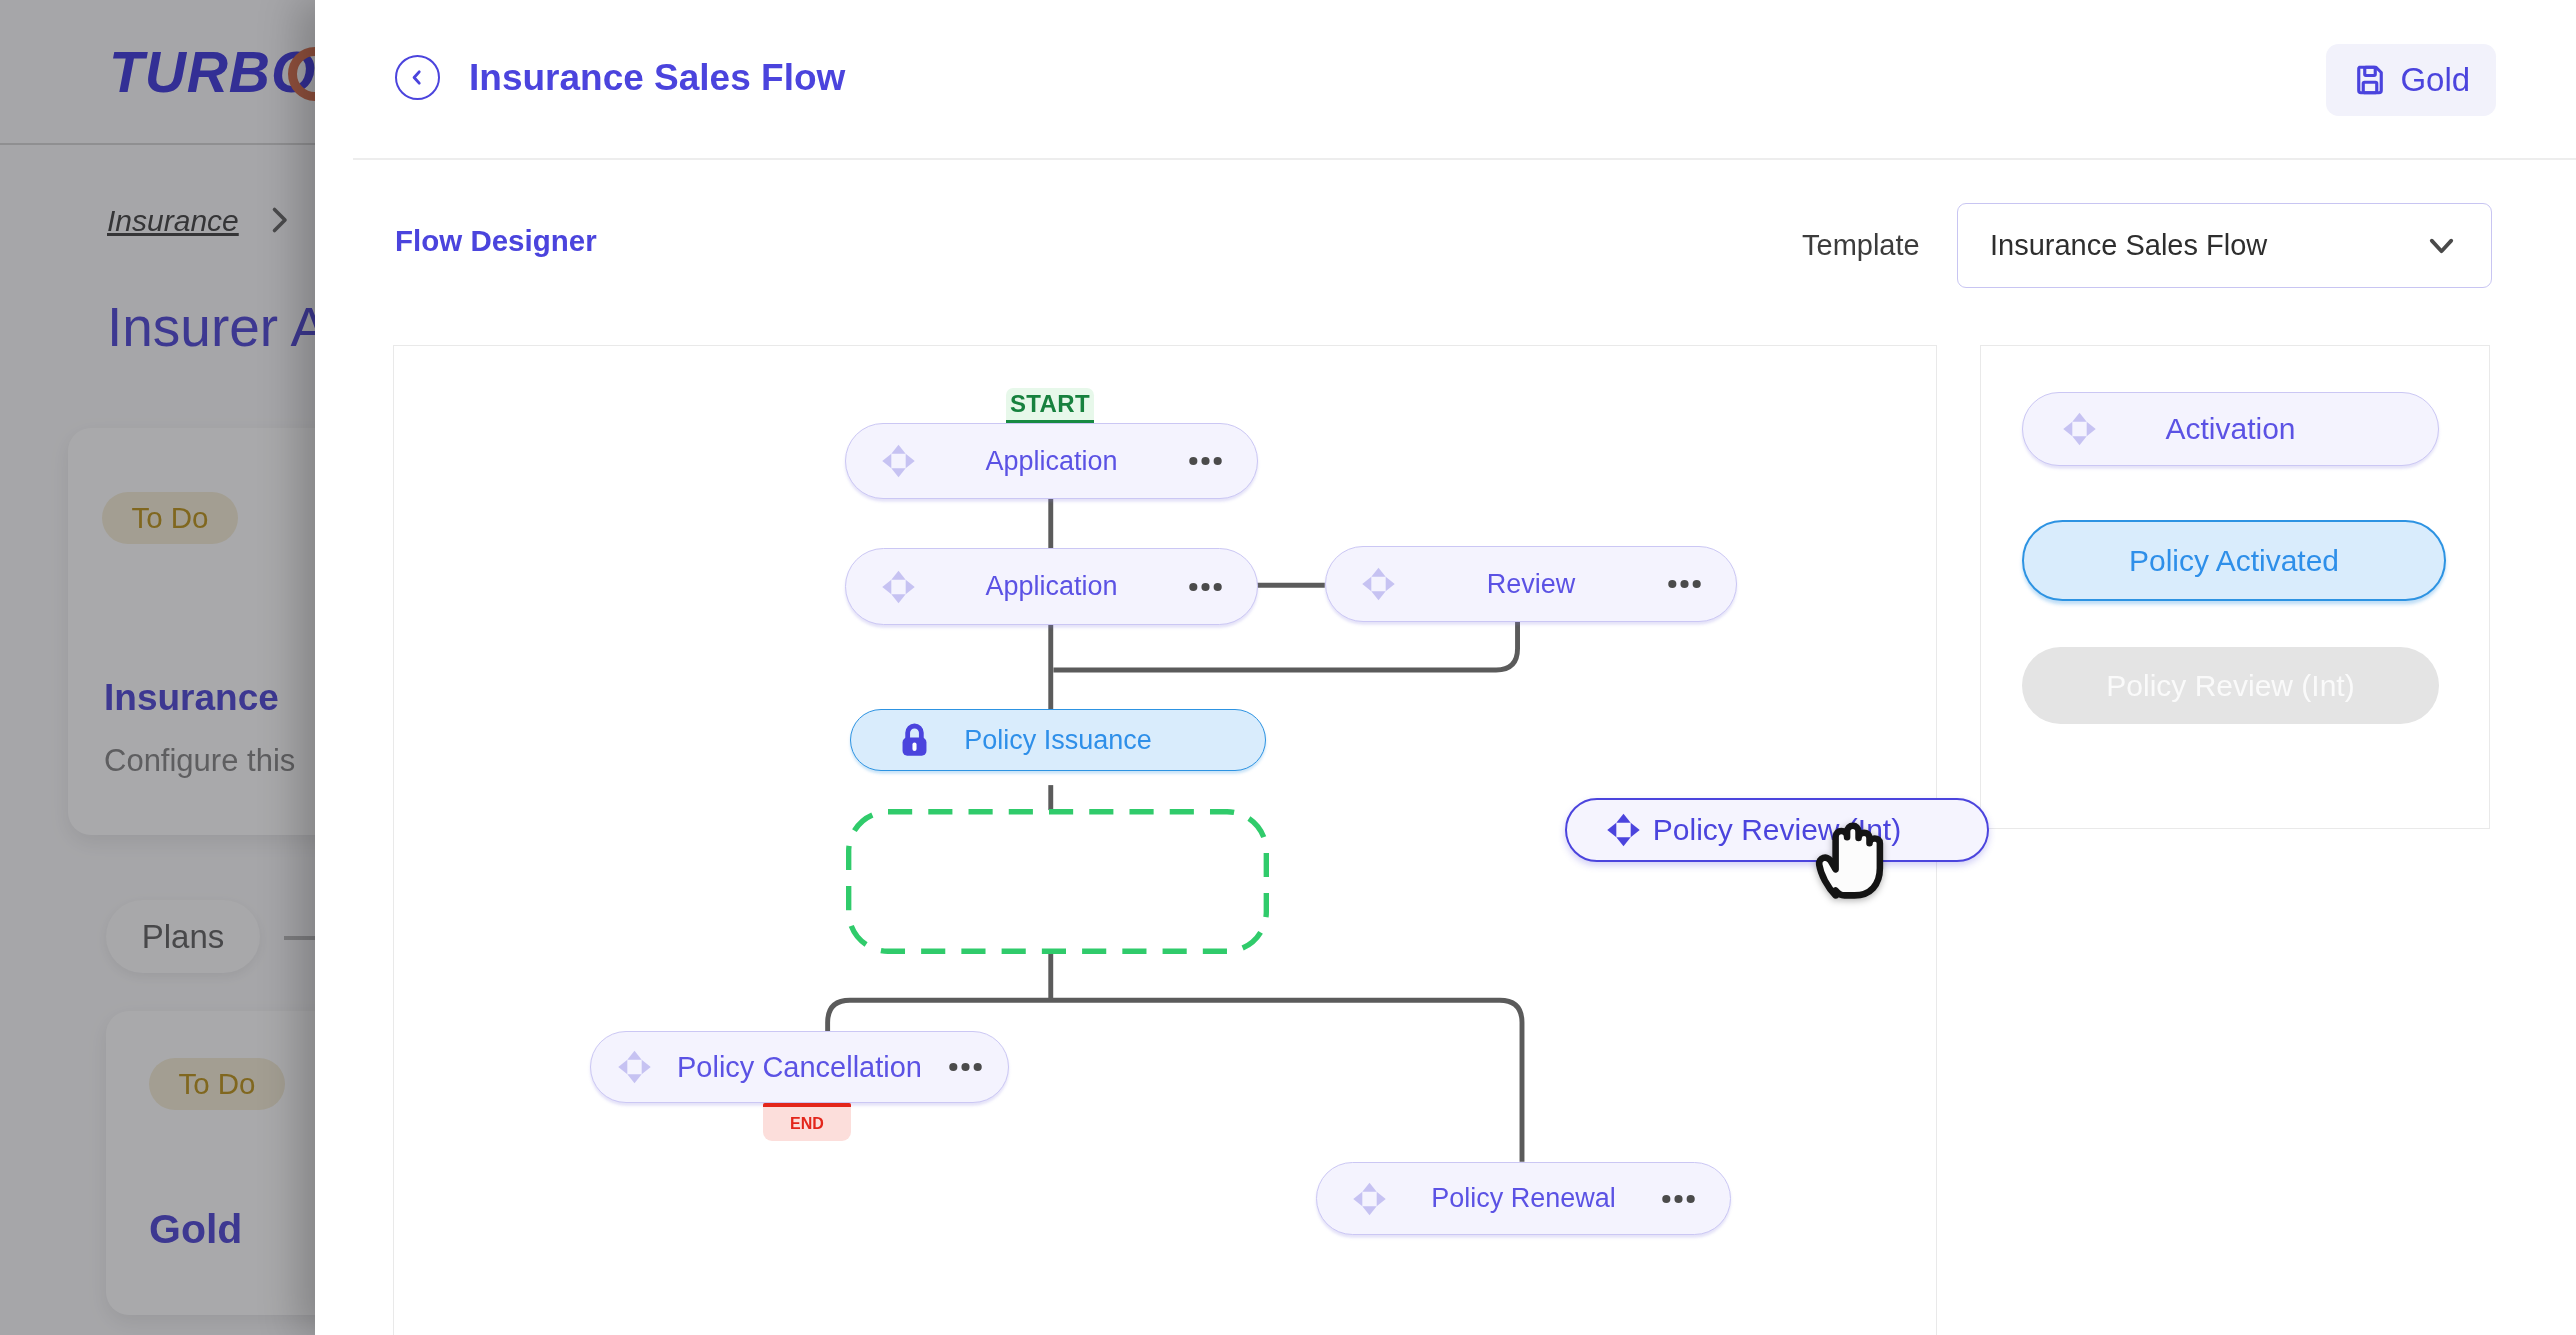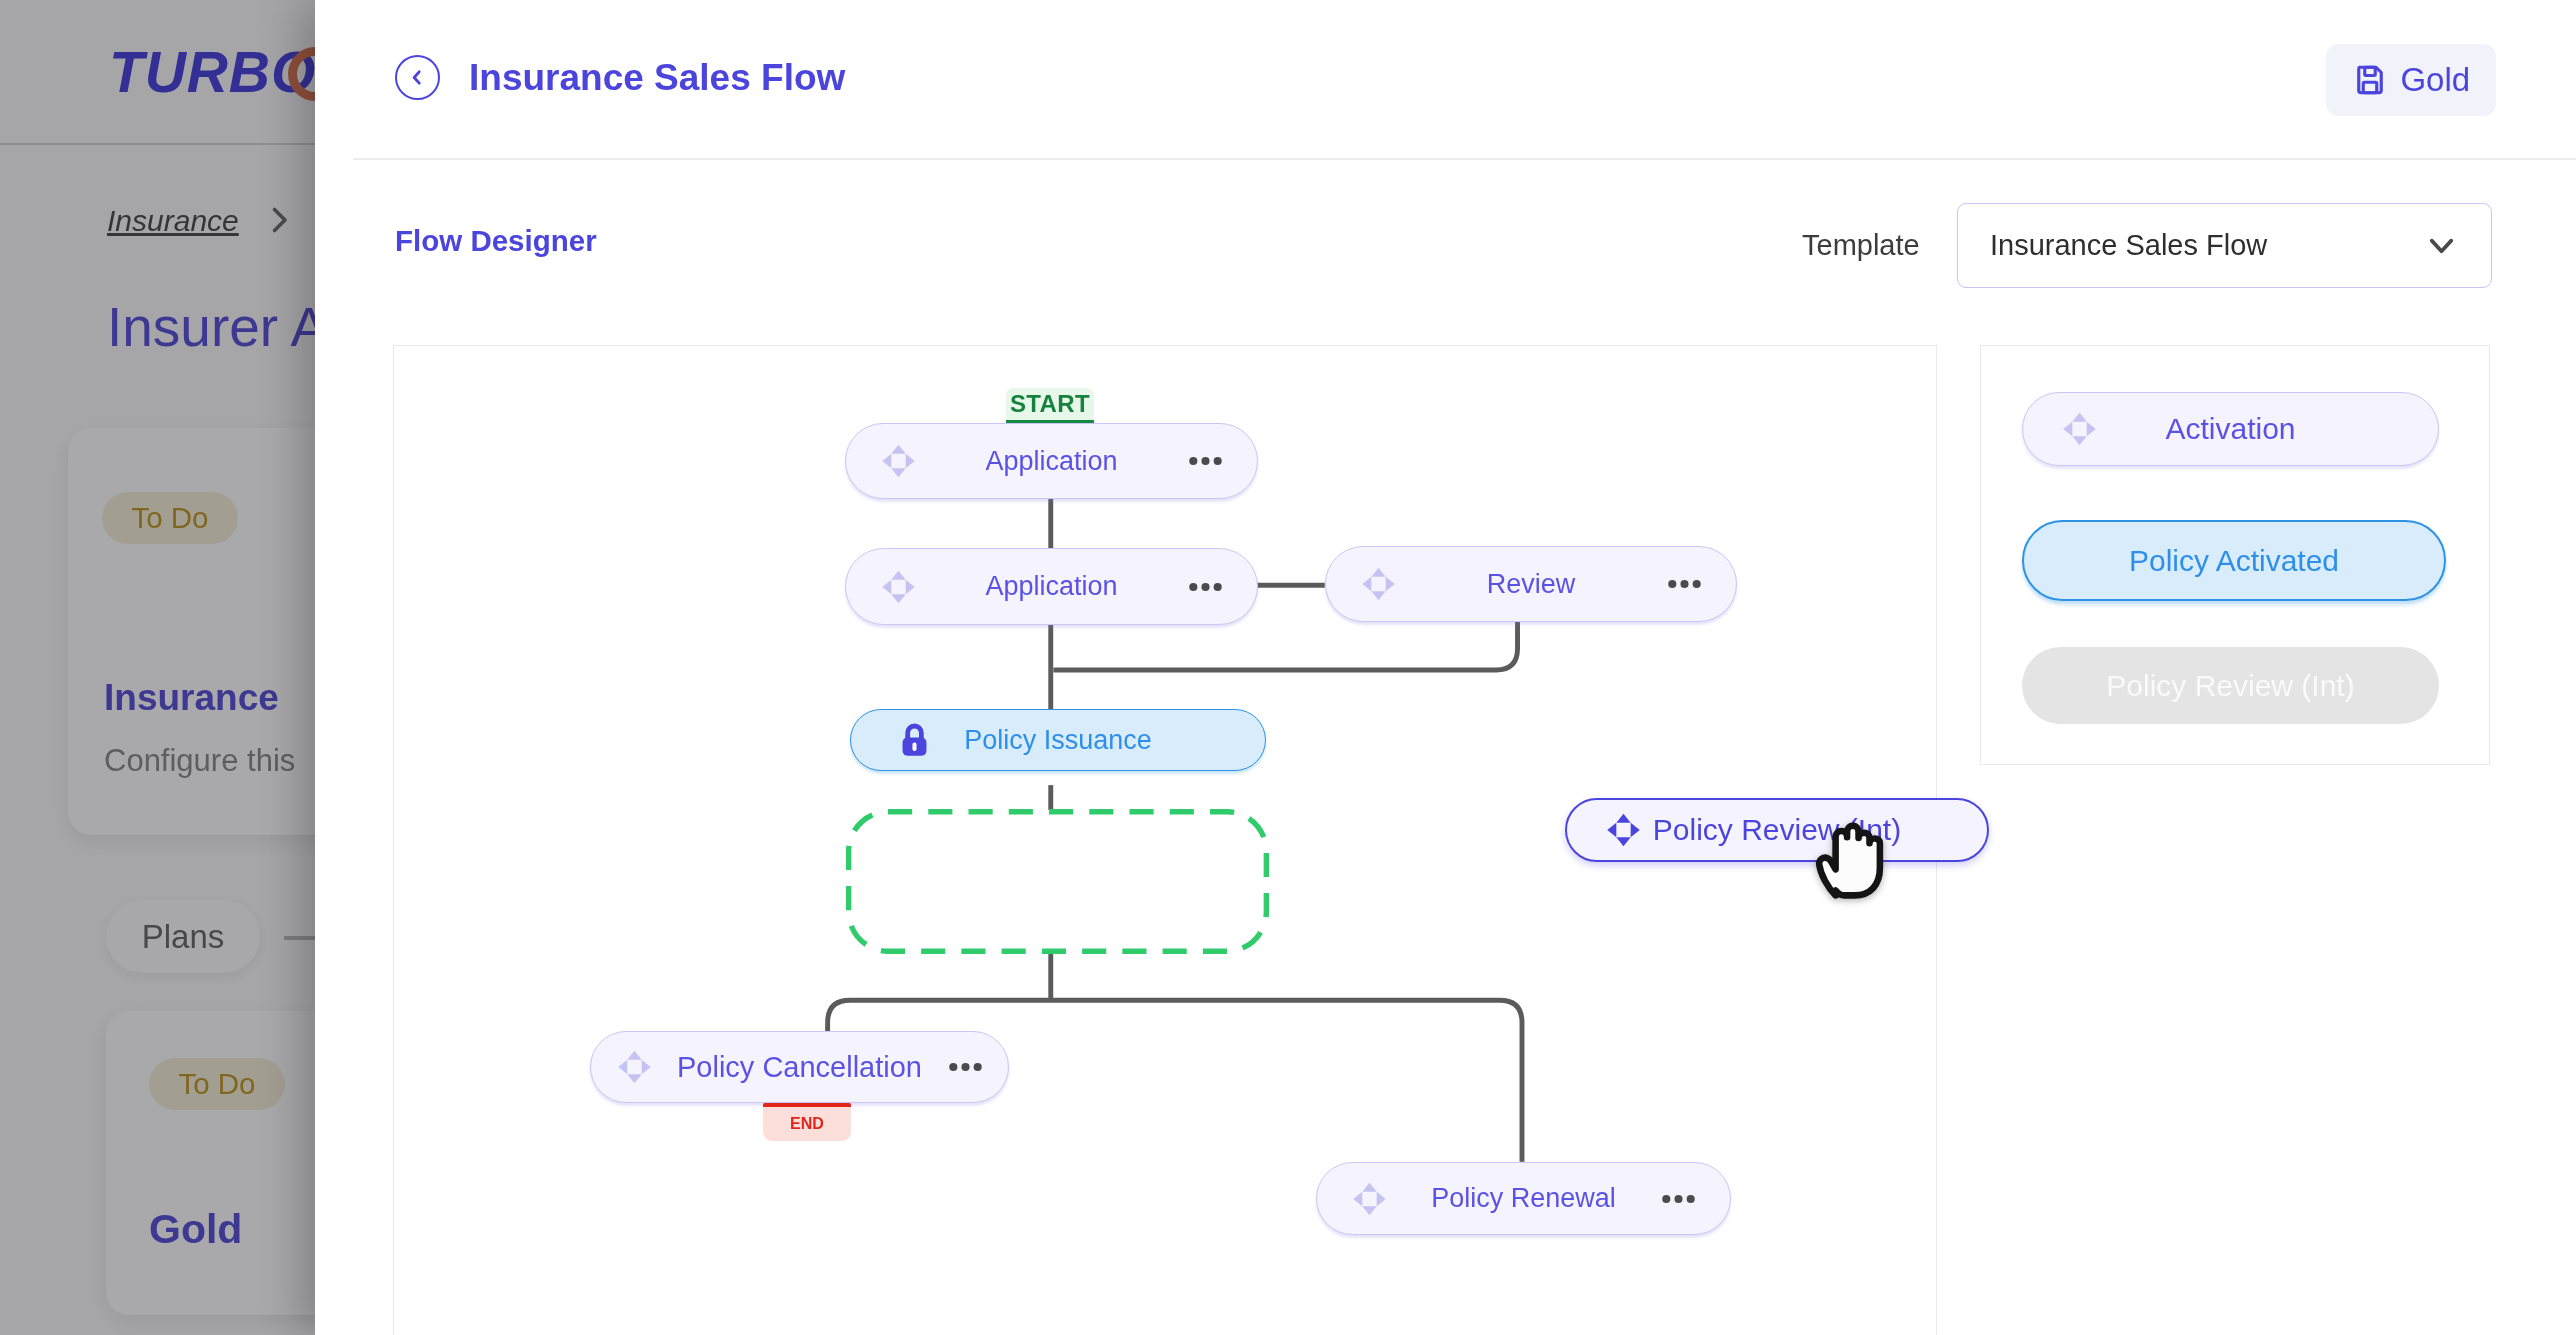--- a/index.html
+++ b/index.html
@@ -55,21 +55,21 @@
 
   .drop-target { position:absolute; left:452px; top:463px; width:423px; height:145px; }
 
   
   .drag-node { position:absolute; left:1250px; top:798px; width:424px; height:64px; background:#f5f4fe; border:2.7px solid var(--accent); border-radius:894px; box-shadow:0 3.6px 7.2px rgba(75,68,221,0.25); z-index:30; }
   .drag-node .move { position:absolute; left:36px; top:50%; transform:translateY(-50%); width:41px; height:41px; color:var(--accent); }
   .drag-node .nlabel { position:absolute; inset:0; display:flex; align-items:center; justify-content:center; font-size:30px; font-weight:500; color:var(--accent); }
   .hand-cursor { position:absolute; left:1496px; top:814px; width:82px; height:89px; z-index:40; filter:drop-shadow(0 2.7px 3.6px rgba(0,0,0,0.3)); }
 
   
-  .palette { position:absolute; left:1665px; top:345px; width:510px; height:420px; border:1.8px solid var(--canvas-border); background:#fff; }
+  .palette { position:absolute; left:1665px; top:345px; width:510px; height:484px; border:1.8px solid var(--canvas-border); background:#fff; }
   .pal-pill { position:absolute; border-radius:894px; display:flex; align-items:center; justify-content:center; font-size:30px; font-weight:500; cursor:grab; }
   .pal-pill.default { left:41px; top:46px; width:417px; height:74px; background:var(--node-bg); border:1.8px solid var(--node-border); color:var(--node-text); box-shadow:0 2.7px 2.7px rgba(130,124,225,0.22); }
   .pal-pill.default .move { position:absolute; left:36px; top:50%; transform:translateY(-50%); width:41px; height:41px; color:#c6c2f2; }
   .pal-pill.highlight { left:41px; top:174px; width:424px; height:81px; background:var(--blue-bg); border:2.7px solid var(--blue-border); color:var(--blue-text); box-shadow:0 3.6px 3.6px rgba(45,147,226,0.3); }
   .pal-pill.disabled { left:41px; top:301px; width:417px; height:77px; background:var(--gray-pill); color:#fafafa; cursor:default; }
 
   svg { display:block; width:100%; height:100%; }
 </style>
 </head>
 <body>

